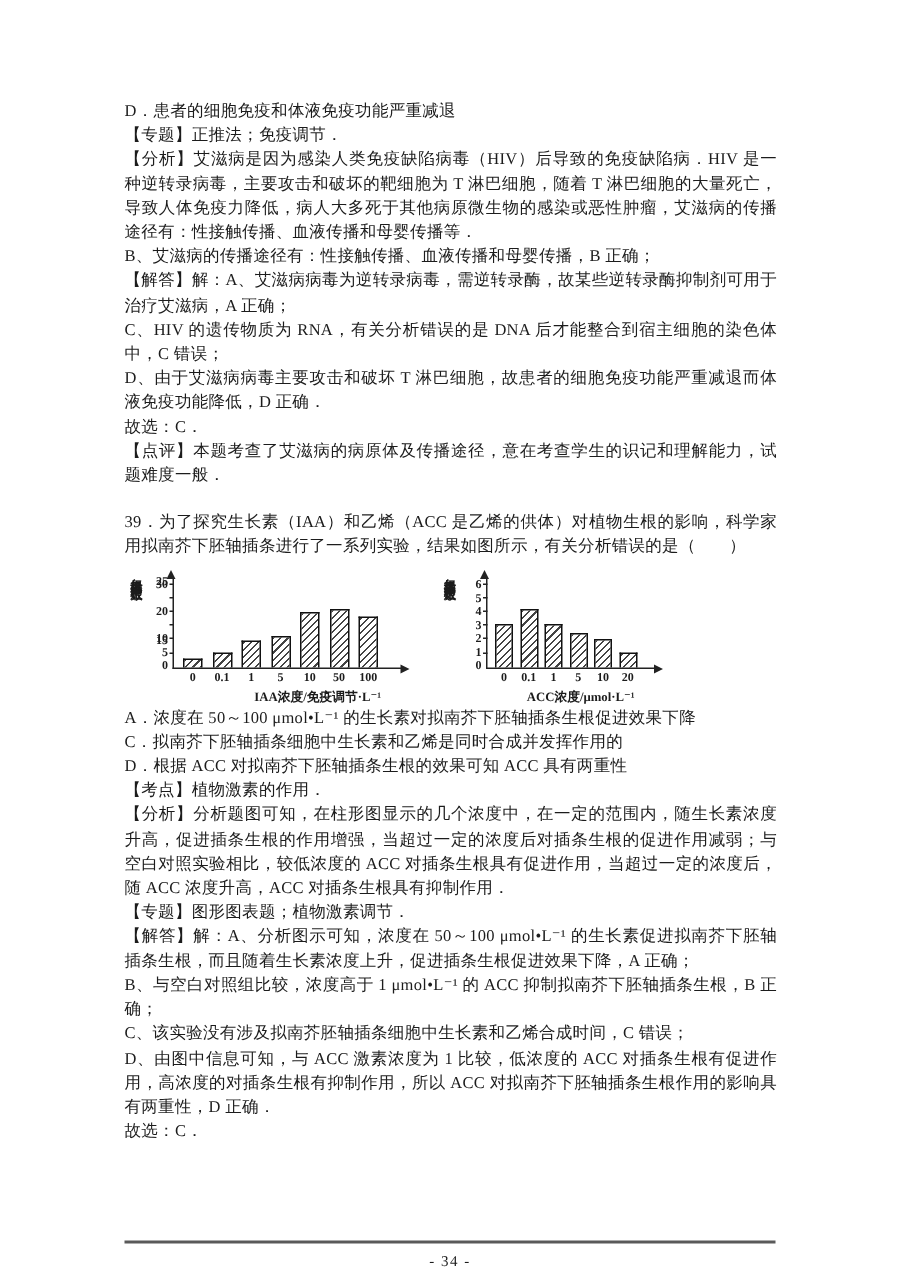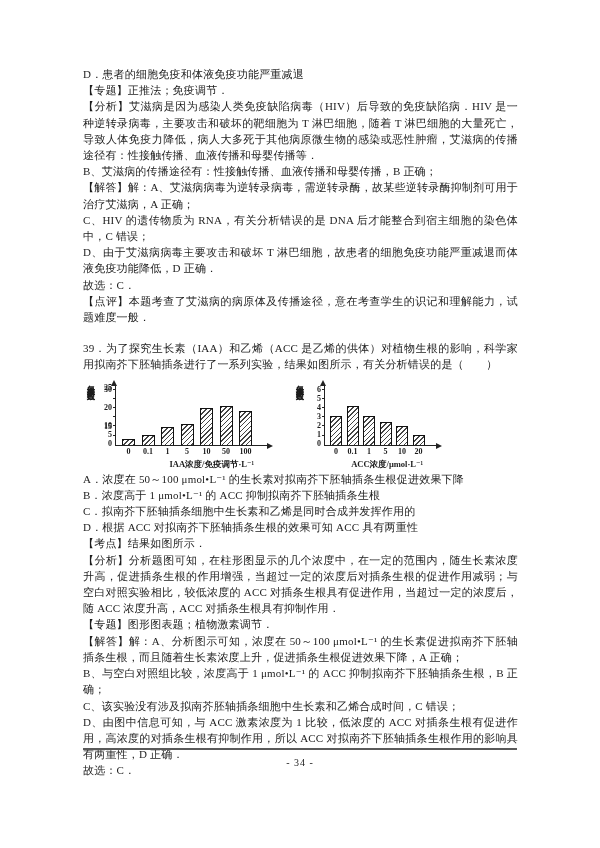--- a/index.html
+++ b/index.html
@@ -98,21 +98,21 @@
     text-align: right;
     font-size: 8.5px;
     font-weight: bold;
     margin-top: 13px;
     padding-right: 14px;
   }
 
   
   .footer {
     position: absolute;
-    top: 748px;
+    top: 827px;
     left: 83px;
     right: 83px;
   }
   .footer-line { border-top: 2px solid #5a5a5a; }
   .page-number {
     text-align: center;
     font-size: 10px;
     margin-top: 7px;
     letter-spacing: 1px;
   }
@@ -200,24 +200,23 @@
               <div class="xtick-label" style="left: 64px;">10</div>
               <div class="bar" style="left: 87.5px; width: 12px; height: 10px;"></div>
               <div class="xtick-label" style="left: 80.5px;">20</div>
             </div>
           <div class="chart-xlabel">ACC浓度/μmol·L⁻¹</div>
         </div>
       </div>
     </div>
 
     <p>A．浓度在 50～100 μmol•L⁻¹ 的生长素对拟南芥下胚轴插条生根促进效果下降</p>
-    <p>B．浓度高于 1 μmol•L⁻¹ 的 ACC 抑制拟南芥下胚轴插条生根</p>
     <p>C．拟南芥下胚轴插条细胞中生长素和乙烯是同时合成并发挥作用的</p>
     <p>D．根据 ACC 对拟南芥下胚轴插条生根的效果可知 ACC 具有两重性</p>
-    <p>【考点】结果如图所示．</p>
+    <p>【考点】植物激素的作用．</p>
     <p>【分析】分析题图可知，在柱形图显示的几个浓度中，在一定的范围内，随生长素浓度升高，促进插条生根的作用增强，当超过一定的浓度后对插条生根的促进作用减弱；与空白对照实验相比，较低浓度的 ACC 对插条生根具有促进作用，当超过一定的浓度后，随 ACC 浓度升高，ACC 对插条生根具有抑制作用．</p>
     <p>【专题】图形图表题；植物激素调节．</p>
     <p>【解答】解：A、分析图示可知，浓度在 50～100 μmol•L⁻¹ 的生长素促进拟南芥下胚轴插条生根，而且随着生长素浓度上升，促进插条生根促进效果下降，A 正确；</p>
     <p>B、与空白对照组比较，浓度高于 1 μmol•L⁻¹ 的 ACC 抑制拟南芥下胚轴插条生根，B 正确；</p>
     <p>C、该实验没有涉及拟南芥胚轴插条细胞中生长素和乙烯合成时间，C 错误；</p>
     <p>D、由图中信息可知，与 ACC 激素浓度为 1 比较，低浓度的 ACC 对插条生根有促进作用，高浓度的对插条生根有抑制作用，所以 ACC 对拟南芥下胚轴插条生根作用的影响具有两重性，D 正确．</p>
     <p>故选：C．</p>
 
   </div>
 

